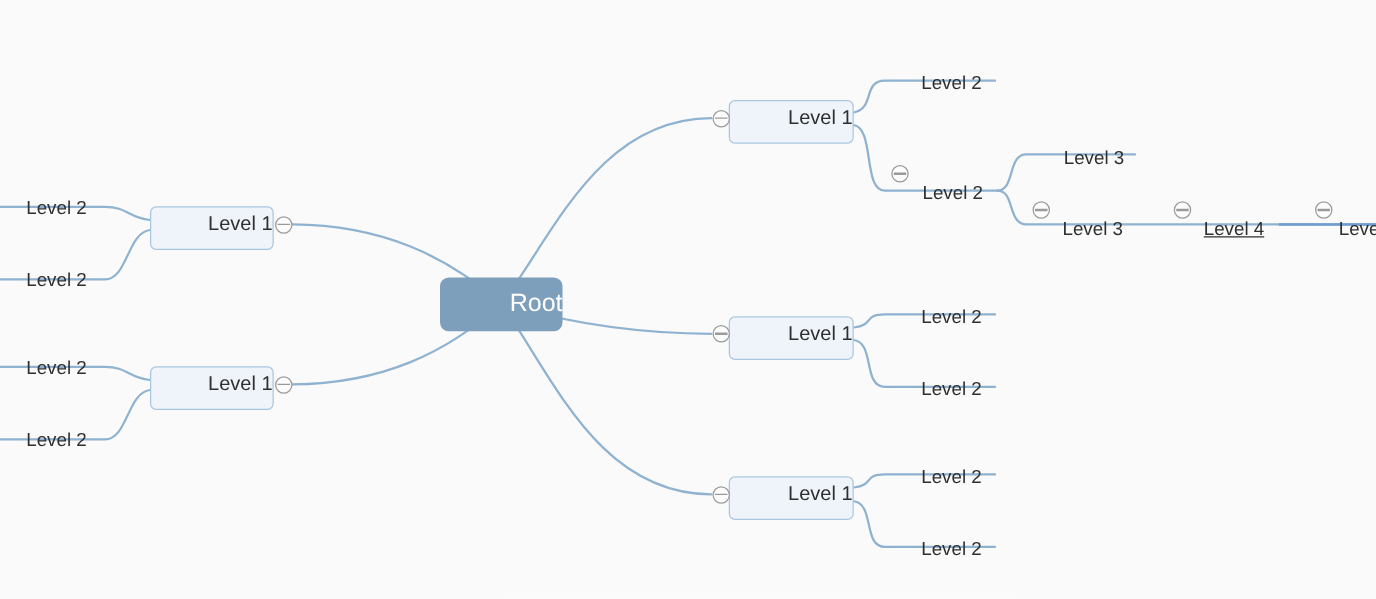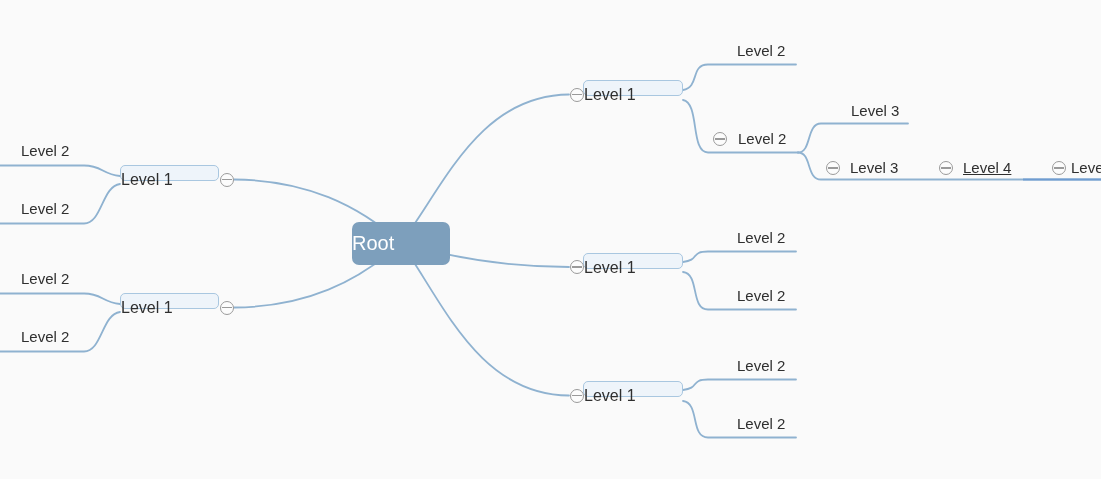--- a/index.html
+++ b/index.html
@@ -6,36 +6,36 @@
   .mindmap-canvas{
     position:relative;
     width:1101px;height:479px;
     background:#fafafa;
     overflow:hidden;
     font-family:"Liberation Sans", sans-serif;
   }
   .connector-layer{position:absolute;left:0;top:0;z-index:1;}
   .node-box{
     position:absolute;z-index:3;box-sizing:border-box;
-    width:100px;height:16px;
+    width:100px;height:35px;
     background:#eef4fa;border:1px solid #a9c7e0;border-radius:5px;
-    color:#2f2f2f;font-size:16px;line-height:27px;text-align:left;
+    color:#2f2f2f;font-size:16px;line-height:27px;text-align:right;
     cursor:default;white-space:nowrap;
   }
   .node-root{
     position:absolute;z-index:3;box-sizing:border-box;
     width:98px;height:43px;
     background:#7d9fbc;border-radius:7px;
-    color:#ffffff;font-size:20px;line-height:43px;text-align:left;
+    color:#ffffff;font-size:20px;line-height:43px;text-align:right;
     cursor:default;
   }
   .node-text{
     position:absolute;z-index:3;
     font-size:15px;line-height:16px;height:16px;
-    color:#2f2f2f;white-space:nowrap;cursor:default;
+    color:#2f2f2f;white-space:nowrap;cursor:default;margin-top:16px;
   }
   .expander{
     position:absolute;z-index:4;box-sizing:border-box;
     width:14px;height:14px;
     border:1.4px solid #9a9a9a;border-radius:50%;
     background:#fcfcfc;cursor:pointer;
   }
   .expander::after{
     content:"";position:absolute;left:1px;right:1px;top:50%;
     height:1.4px;margin-top:-0.7px;background:#9a9a9a;

